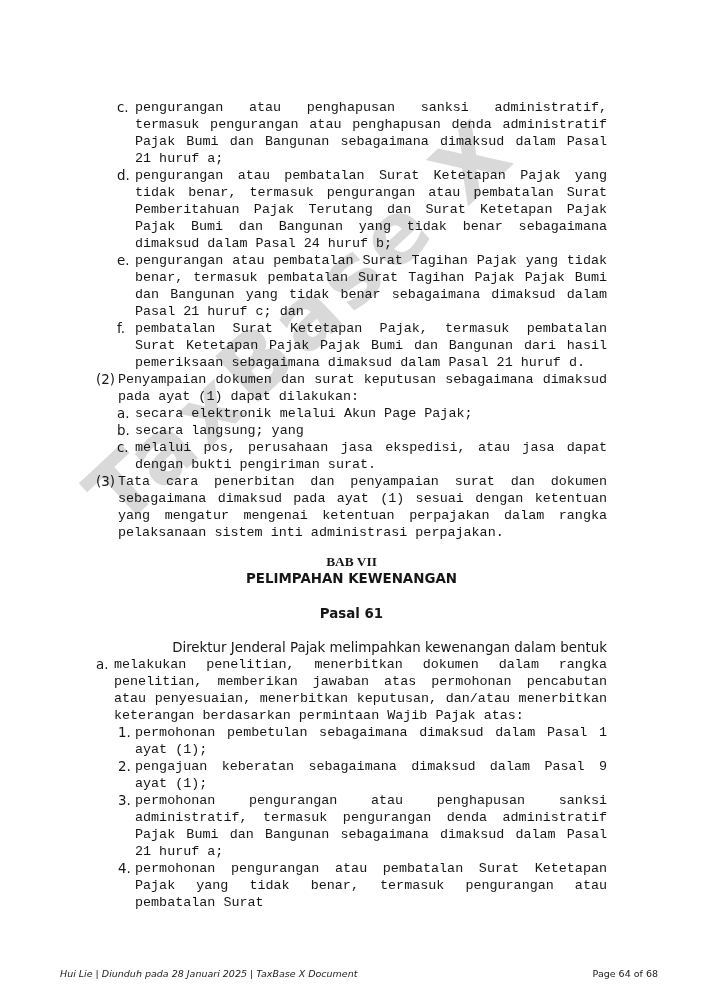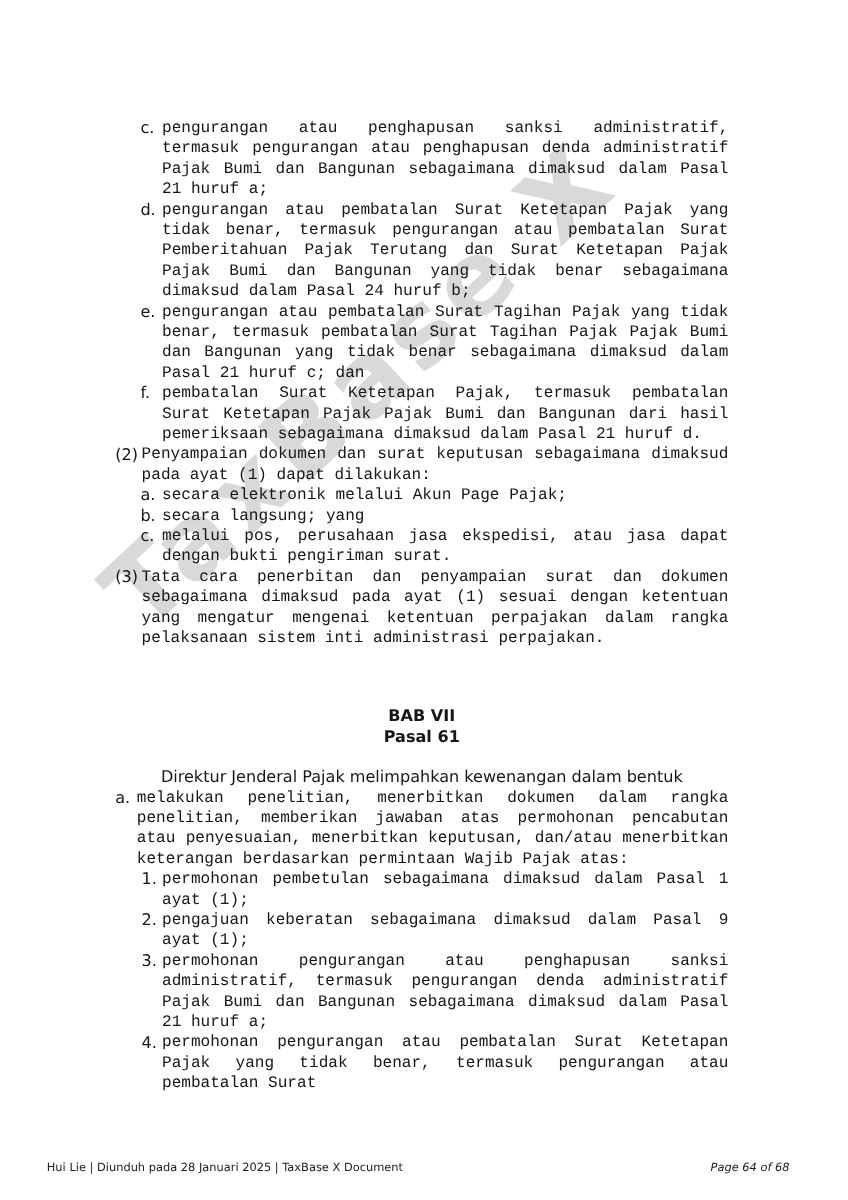--- a/index.html
+++ b/index.html
@@ -21,29 +21,29 @@
   .hang .marker{flex:0 0 auto;white-space:pre;}
   .hang .body{flex:1 1 auto;text-align:justify;font-family:Liberation Mono, monospace;}
   .w18{width:18px;}
   .w22{width:22px;}
   .w17{width:17px;}
   .indent21{margin-left:21px;}
   .indent22{margin-left:22px;}
   .heading{
     text-align:center;font-weight:700;
   }
-  .chapter{margin-top:48px;}
-  .article-title{}
-  .intro{margin-top:17px;text-align:center;}
+  .chapter{margin-top:12px;font-family:Liberation Serif, serif;}
+  .article-title{margin-top:18px;}
+  .intro{margin-top:17px;text-align:right;}
   .footer{
     position:absolute;left:0;top:968px;width:707px;z-index:1;
     font-size:9.5px;line-height:12px;color:#1c1c1c;
   }
-  .footer .left{position:absolute;left:39px;top:0;}
-  .footer .right{position:absolute;right:49px;top:0;font-style:italic;}
+  .footer .left{position:absolute;left:60px;top:0;font-style:italic;}
+  .footer .right{position:absolute;right:49px;top:0;}
 </style>
 </head>
 <body>
 
 <div>
 
   <div class="watermark">TaxBase X</div>
 
   <div class="content">
 
@@ -84,20 +84,21 @@
         <div class="body">melalui pos, perusahaan jasa ekspedisi, atau jasa dapat dengan bukti pengiriman surat.</div>
       </div>
     </div>
 
     <div class="hang">
       <span class="marker w22">(3)</span>
       <div class="body">Tata cara penerbitan dan penyampaian surat dan dokumen sebagaimana dimaksud pada ayat (1) sesuai dengan ketentuan yang mengatur mengenai ketentuan perpajakan dalam rangka pelaksanaan sistem inti administrasi perpajakan.</div>
     </div>
 
     <div class="heading chapter">BAB VII</div>
+    <div class="heading">PELIMPAHAN KEWENANGAN</div>
 
     <div class="heading article-title">Pasal 61</div>
 
     <div class="intro">
       <div>Direktur Jenderal Pajak melimpahkan kewenangan dalam bentuk</div>
     </div>
 
     <div class="hang">
       <span class="marker w18">a.</span>
       <div class="body">melakukan penelitian, menerbitkan dokumen dalam rangka penelitian, memberikan jawaban atas permohonan pencabutan atau penyesuaian, menerbitkan keputusan, dan/atau menerbitkan keterangan berdasarkan permintaan Wajib Pajak atas:</div>

